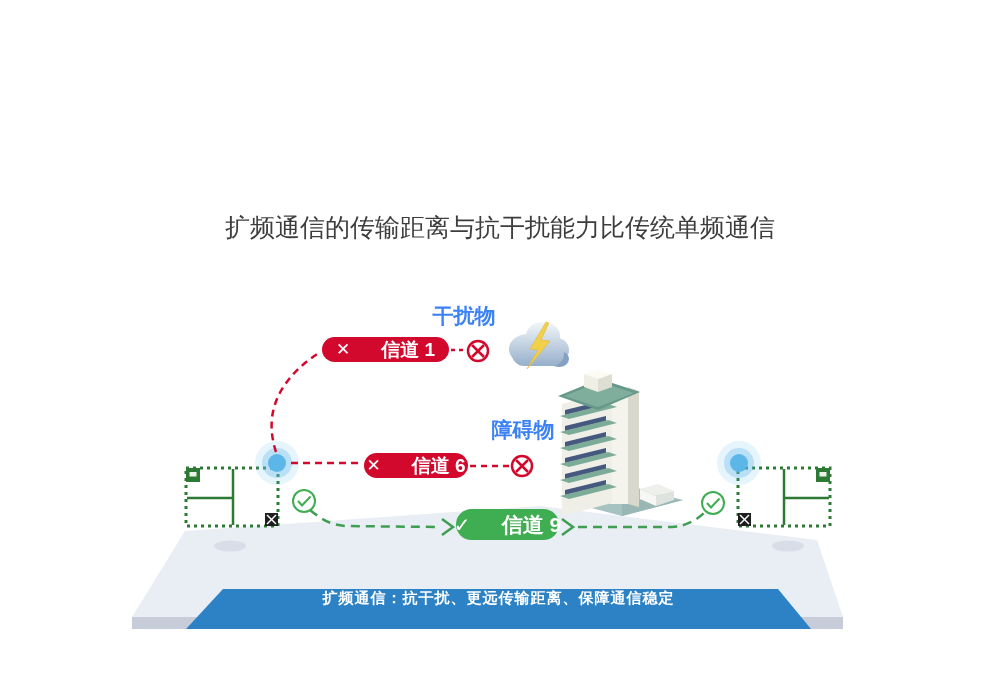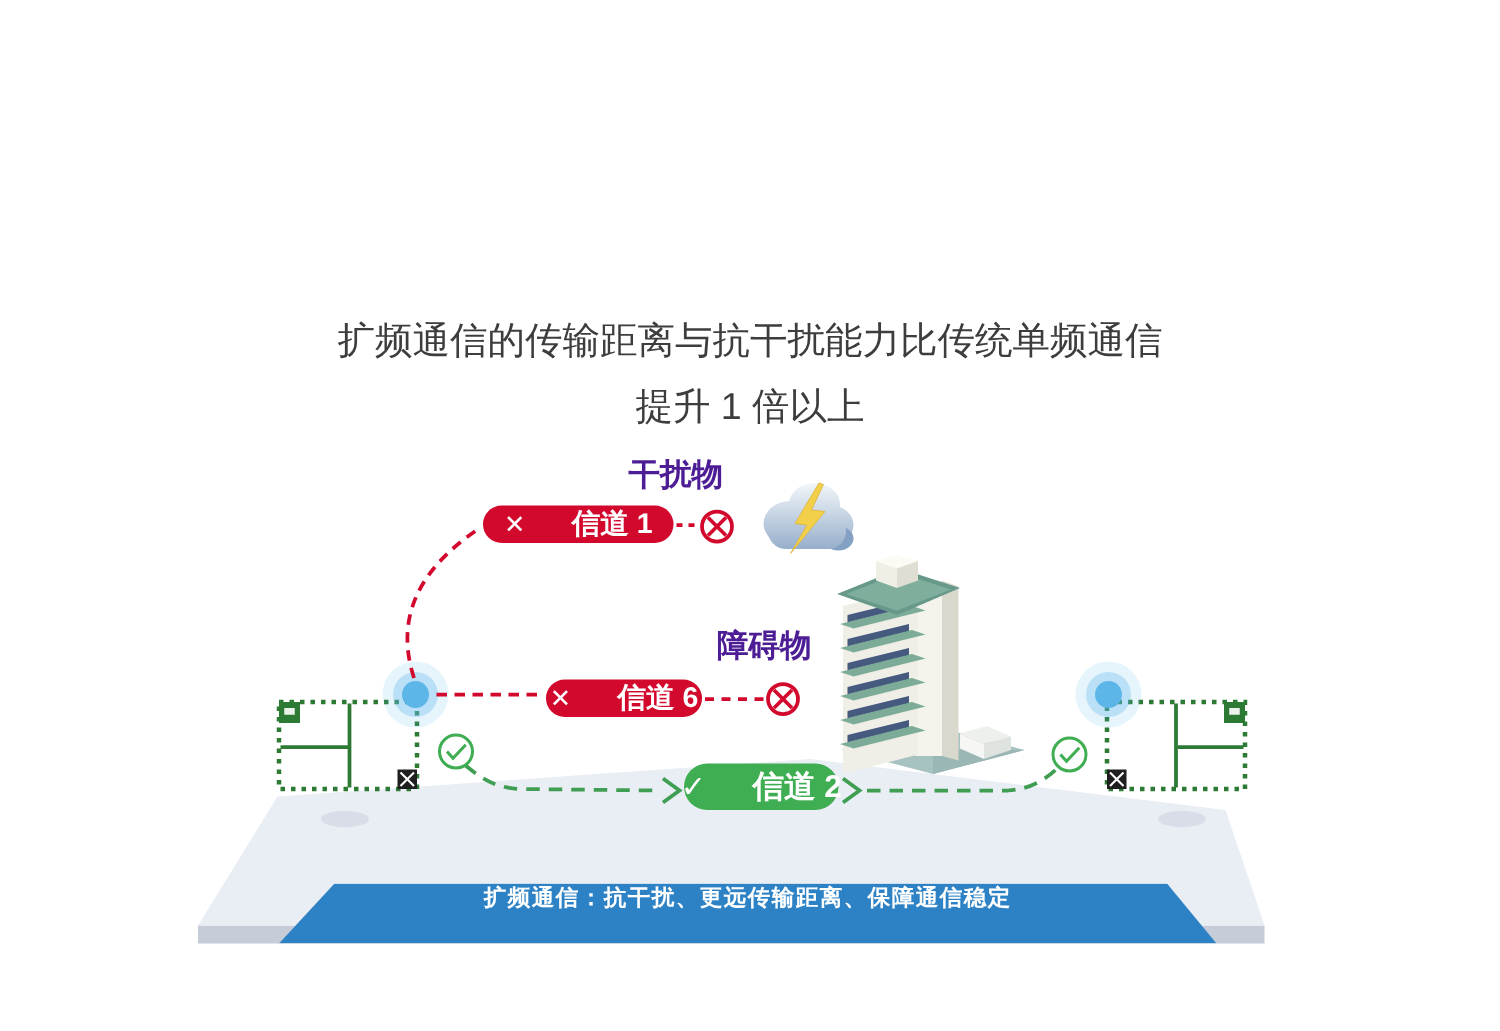--- a/index.html
+++ b/index.html
@@ -3,21 +3,21 @@
 <meta charset="utf-8">
 <style>
   html,body{margin:0;padding:0;background:#fff;}
   .page{position:relative;width:1000px;height:687px;background:#ffffff;overflow:hidden;
         font-family:"Liberation Sans","DejaVu Sans",sans-serif;}
   .title{position:absolute;left:0;top:60px;width:1000px;text-align:center;
          font-size:54px;font-weight:bold;color:#1d1d1d;letter-spacing:2px;}
   .subtitle{position:absolute;left:0;top:158px;width:1000px;text-align:center;
             font-size:25px;font-weight:500;color:#3d3d3d;line-height:44px;margin-top:47px;}
   .scene-svg{position:absolute;left:0;top:0;}
-  .label-red{position:absolute;font-size:21px;font-weight:600;color:#4c1d95;text-align:left;}
+  .label-red{position:absolute;font-size:21px;font-weight:600;color:#3b82f6;text-align:center;}
   .lbl-interference{left:419px;top:302px;width:90px;}
   .lbl-obstacle{left:478px;top:416px;width:90px;}
   .pill{position:absolute;display:flex;align-items:center;justify-content:center;gap:5px;
         color:#fff;font-weight:bold;border-radius:16px;white-space:nowrap;}
   .pill .pill-icon{font-size:17px;line-height:1;}
   .pill .pill-label{line-height:1;margin-left:26px;}
   .pill-red{background:#d2092d;}
   .pill-green{background:#3fad51;}
   .pill-1{left:322px;top:337px;width:127px;height:25px;font-size:19px;}
   .pill-2{left:364px;top:453px;width:104px;height:25px;font-size:19px;}
@@ -28,21 +28,20 @@
           display:flex;align-items:flex-start;justify-content:center;letter-spacing:1px;
           clip-path:polygon(37px 0%,592px 0%,625px 100%,0% 100%);}
 </style>
 </head>
 <body>
 
 <div class="page">
 
   <div class="subtitle">
     <div>扩频通信的传输距离与抗干扰能力比传统单频通信</div>
-    <div>提升 1 倍以上</div>
   </div>
 
   <svg class="scene-svg" width="1000" height="687" viewBox="0 0 1000 687">
     <defs>
       <linearGradient id="cloudG" gradientUnits="userSpaceOnUse" x1="0" y1="320" x2="0" y2="372">
         <stop offset="0" stop-color="#f6fafc"></stop>
         <stop offset="1" stop-color="#8aa5c4"></stop>
       </linearGradient>
     </defs>
 
@@ -169,20 +168,20 @@
   <div class="pill pill-red pill-1">
     <span class="pill-icon">✕</span>
     <span class="pill-label">信道 1</span>
   </div>
   <div class="pill pill-red pill-2">
     <span class="pill-icon">✕</span>
     <span class="pill-label">信道 6</span>
   </div>
   <div class="pill pill-green pill-3">
     <span class="pill-icon">✓</span>
-    <span class="pill-label">信道 2</span>
+    <span class="pill-label">信道 9</span>
   </div>
 
   <div class="banner">
     <span>扩频通信：抗干扰、更远传输距离、保障通信稳定</span>
   </div>
 
 </div>
 
 </body></html>

